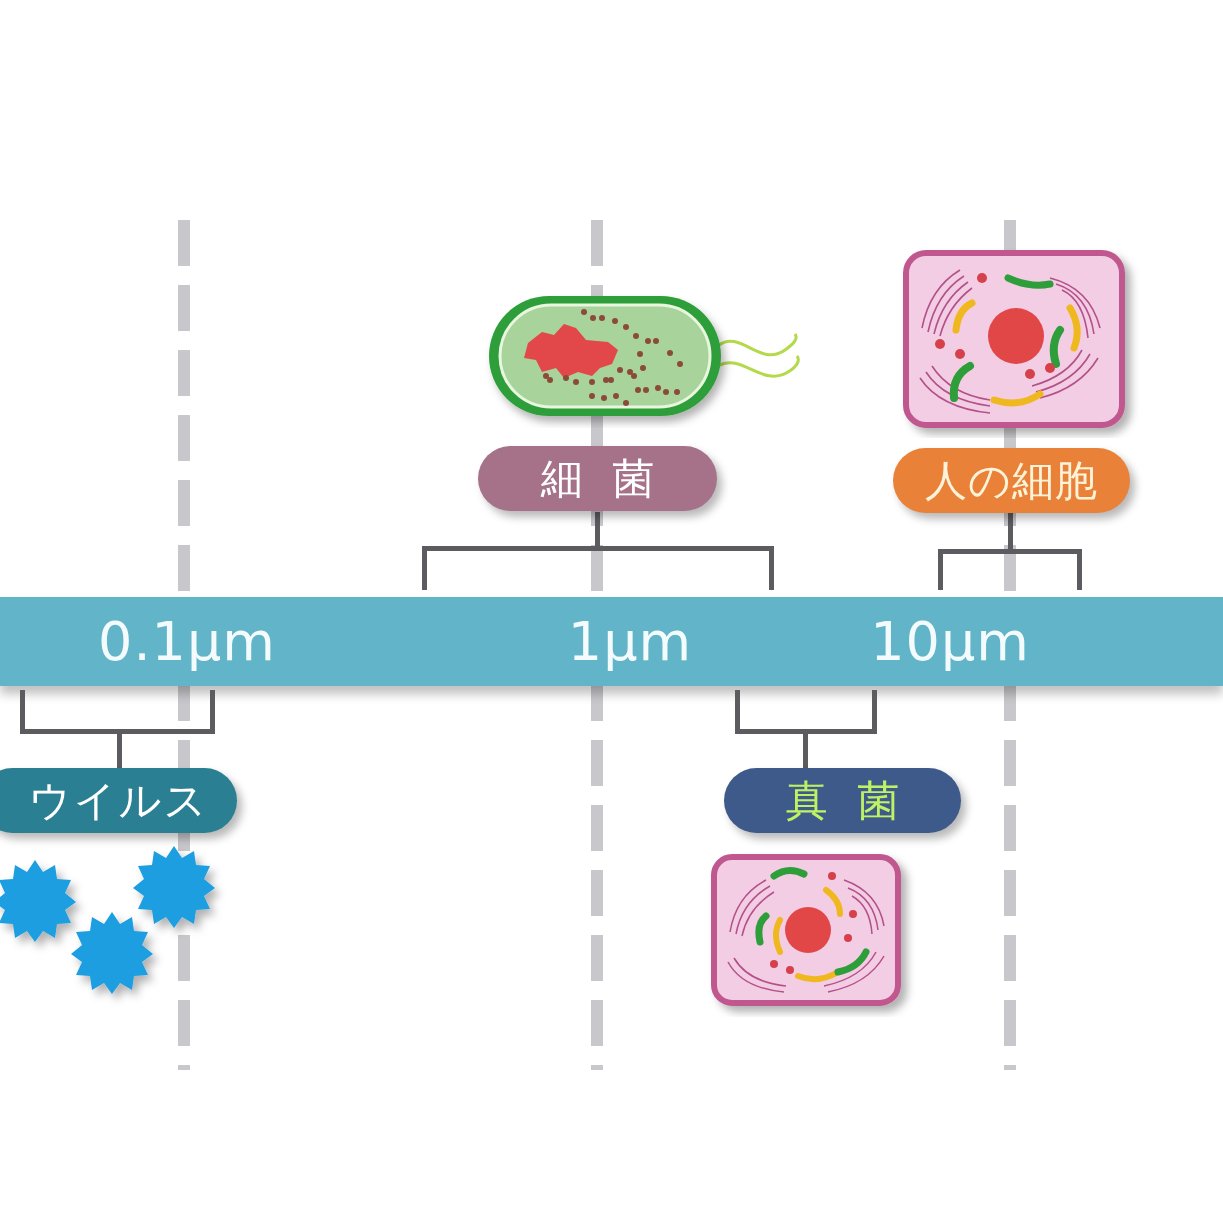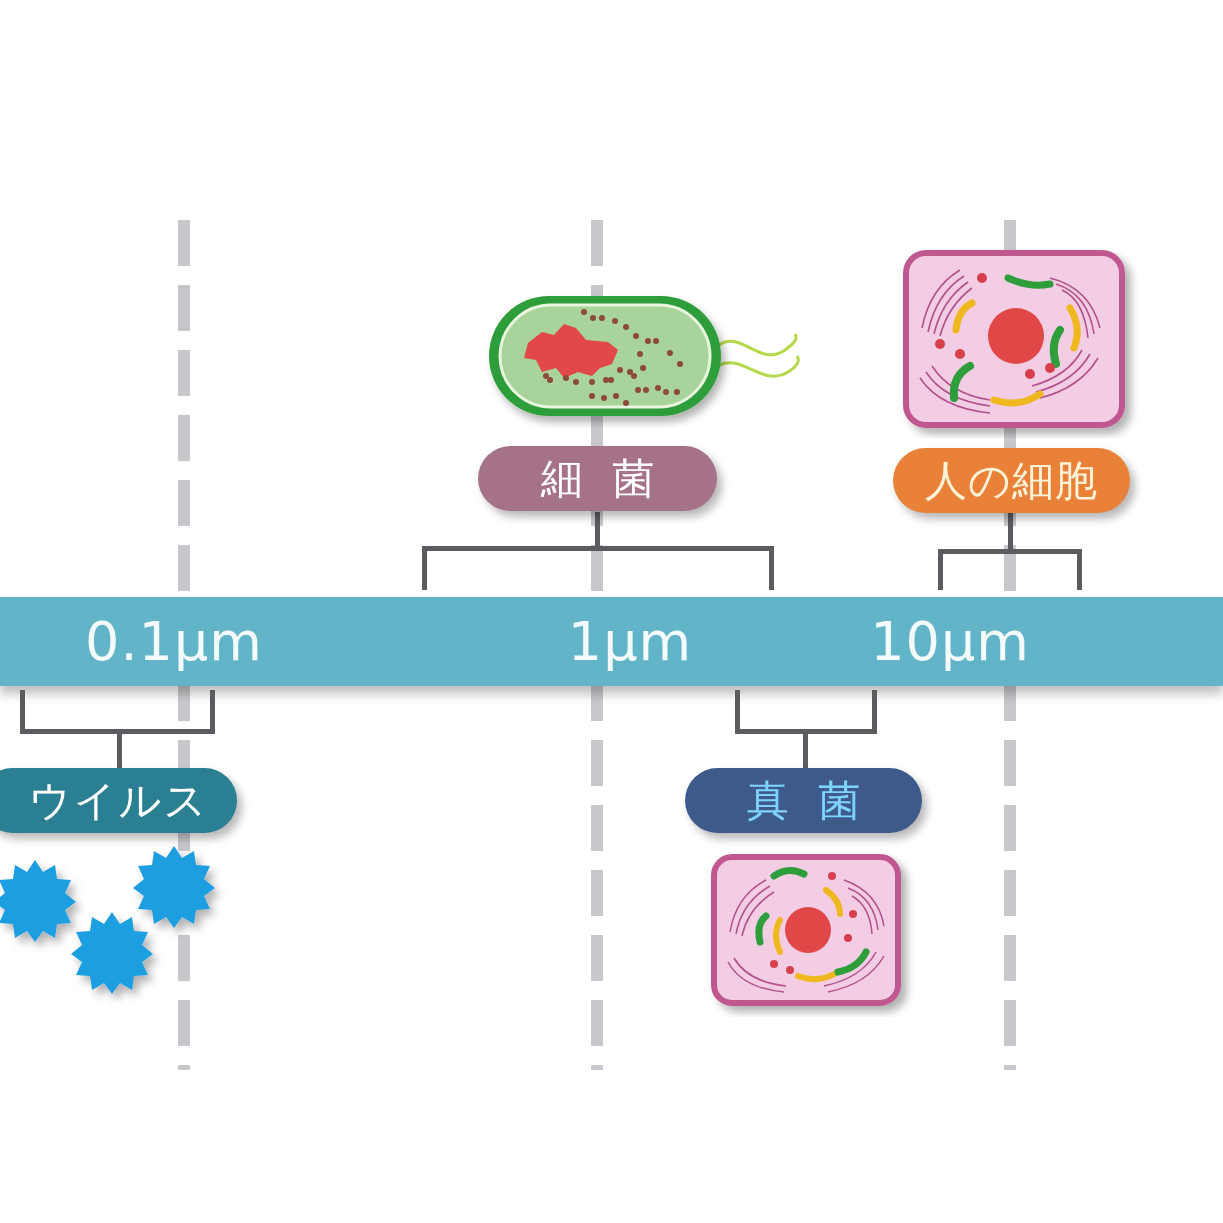--- a/index.html
+++ b/index.html
@@ -33,21 +33,21 @@
   .illus { position: absolute; }
 </style>
 </head>
 <body>
 
 <div class="dash-line" style="left:178px"></div>
 <div class="dash-line" style="left:591px"></div>
 <div class="dash-line" style="left:1004px"></div>
 
 <div class="scale-bar"></div>
-<div class="scale-label" style="left:174px">0.1μm</div>
+<div class="scale-label" style="left:187px">0.1μm</div>
 <div class="scale-label" style="left:630px">1μm</div>
 <div class="scale-label" style="left:950px">10μm</div>
 
 <div>
   <div class="br" style="left:422px;top:546px;width:352px;height:5px"></div>
   <div class="br" style="left:422px;top:546px;width:5px;height:44px"></div>
   <div class="br" style="left:769px;top:546px;width:5px;height:44px"></div>
   <div class="br" style="left:595px;top:512px;width:5px;height:36px"></div>
 </div>
 
@@ -74,21 +74,21 @@
 
 <div class="pill" style="left:478px;top:446px;width:239px;background:#a5728a;color:#ffffff">
   <span>細 菌</span>
 </div>
 <div class="pill" style="left:893px;top:448px;width:237px;background:#ea8138;color:#fdf3d8;letter-spacing:1px">
   <span style="padding-left:0">人の細胞</span>
 </div>
 <div class="pill" style="left:-20px;top:768px;width:257px;background:#2a7f92;color:#ffffff;letter-spacing:2px">
   <span style="padding-left:20px">ウイルス</span>
 </div>
-<div class="pill" style="left:685px;top:768px;width:237px;background:#3e5a8a;color:#7dd3fc">
+<div class="pill" style="left:724px;top:768px;width:237px;background:#3e5a8a;color:#bef264">
   <span>真 菌</span>
 </div>
 
 <svg class="illus" style="left:480px;top:288px" width="330" height="140" viewBox="0 0 330 140">
   <defs>
     <filter id="sh1" x="-10%" y="-10%" width="130%" height="140%">
         <feDropShadow dx="4" dy="6" stdDeviation="4" flood-opacity="0.3"></feDropShadow>
       </filter>
   </defs>
   <path d="M238 58 C260 40, 280 80, 305 62 C315 55, 318 50, 315 46" stroke="#b4d94a" stroke-width="3" fill="none"></path>

